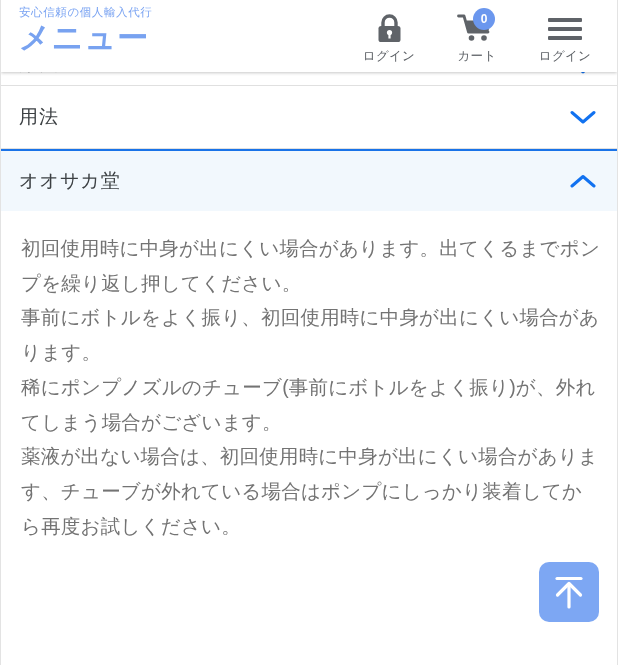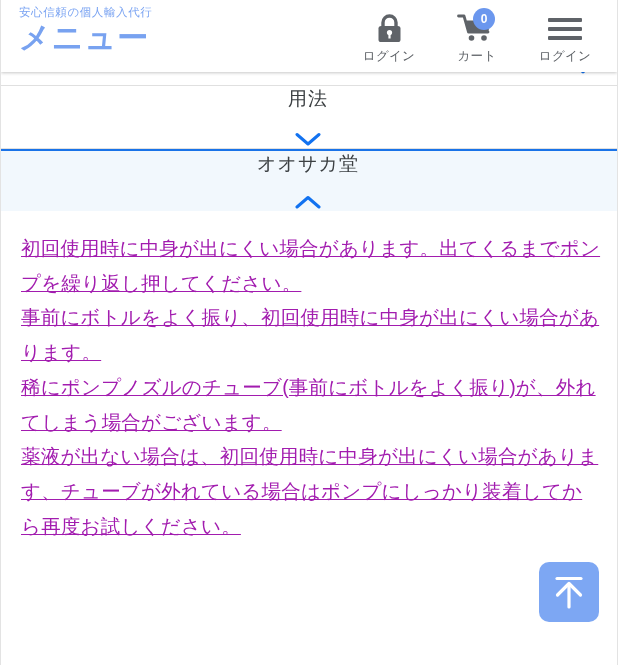--- a/index.html
+++ b/index.html
@@ -144,21 +144,20 @@
 
   .acc-head {
     display: flex;
     align-items: center;
     justify-content: space-between;
     padding: 0 20px 0 18px;
     height: 63px;
     cursor: pointer;
     border-bottom: 1px solid #e0e0e0;
     background: #ffffff;
-    flex-direction: column;
   }
 
   .acc-title {
     font-size: 19px;
     color: #3c4043;
     letter-spacing: 1px;
     font-weight: 400;
   }
 
   .acc-item.active > .acc-head {
@@ -184,25 +183,24 @@
   .acc-item.clipped .acc-head { height: 86px; align-items: flex-end; padding-bottom: 8px; }
 
   .acc-panel {
     background: #ffffff;
     padding: 20px 16px 10px 20px;
   }
 
   .acc-panel p {
     font-size: 19.5px;
     line-height: 1.78;
-    color: #a21caf;
+    color: #737373;
     letter-spacing: 0.2px;
     text-align: left;
     word-break: break-all;
-    text-decoration: underline;
   }
 
   
   .scroll-top {
     position: absolute;
     right: 18px;
     bottom: 43px;
     width: 60px;
     height: 60px;
     border-radius: 10px;

